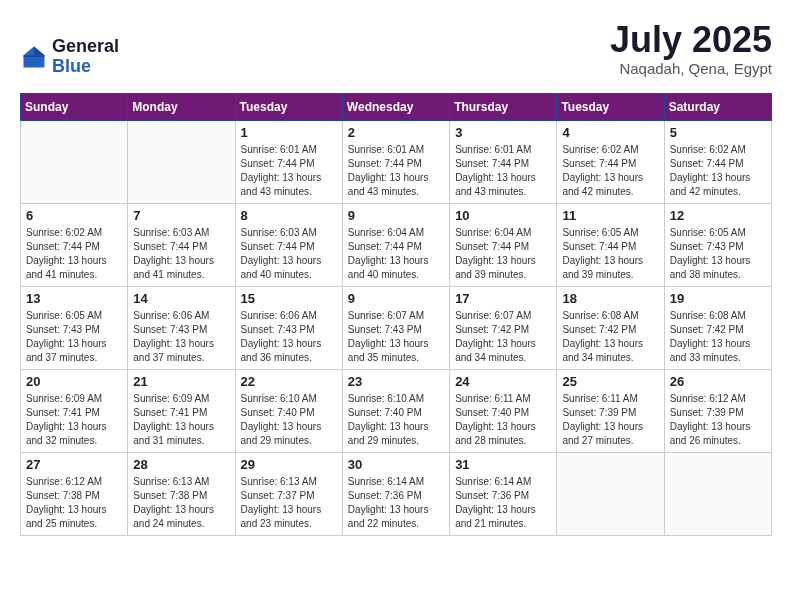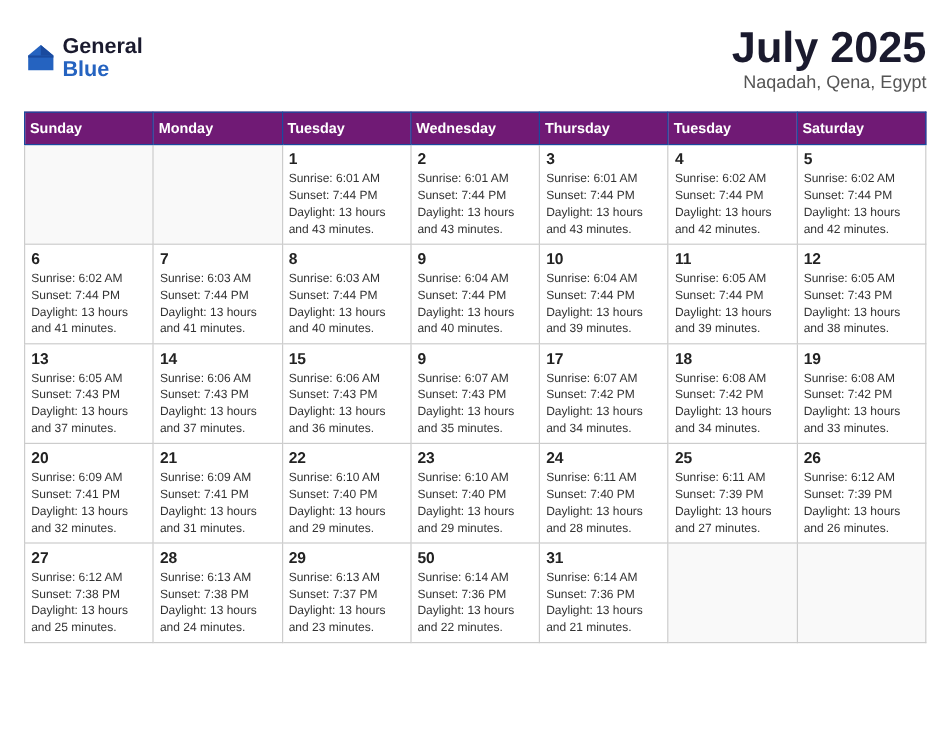--- a/index.html
+++ b/index.html
@@ -6,21 +6,21 @@
     body {
       font-family: Arial, sans-serif;
       background: #fff;
       width: 792px;
       min-height: 612px;
       padding: 20px;
     }
     .header {
       display: flex;
       justify-content: space-between;
-      align-items: center;
+      align-items: flex-end;
       margin-bottom: 16px;
     }
     .logo {
       display: flex;
       align-items: center;
     }
     .logo-text {
       display: flex;
       flex-direction: column;
       line-height: 1.1;
@@ -304,21 +304,21 @@
           Sunrise: 6:13 AM<br>Sunset: 7:38 PM<br>Daylight: 13 hours and 24 minutes.
         </div>
       </td>
         <td>
         <div class="day-number">29</div>
         <div class="day-info">
           Sunrise: 6:13 AM<br>Sunset: 7:37 PM<br>Daylight: 13 hours and 23 minutes.
         </div>
       </td>
         <td>
-        <div class="day-number">50</div>
+        <div class="day-number">30</div>
         <div class="day-info">
           Sunrise: 6:14 AM<br>Sunset: 7:36 PM<br>Daylight: 13 hours and 22 minutes.
         </div>
       </td>
         <td>
         <div class="day-number">31</div>
         <div class="day-info">
           Sunrise: 6:14 AM<br>Sunset: 7:36 PM<br>Daylight: 13 hours and 21 minutes.
         </div>
       </td>

